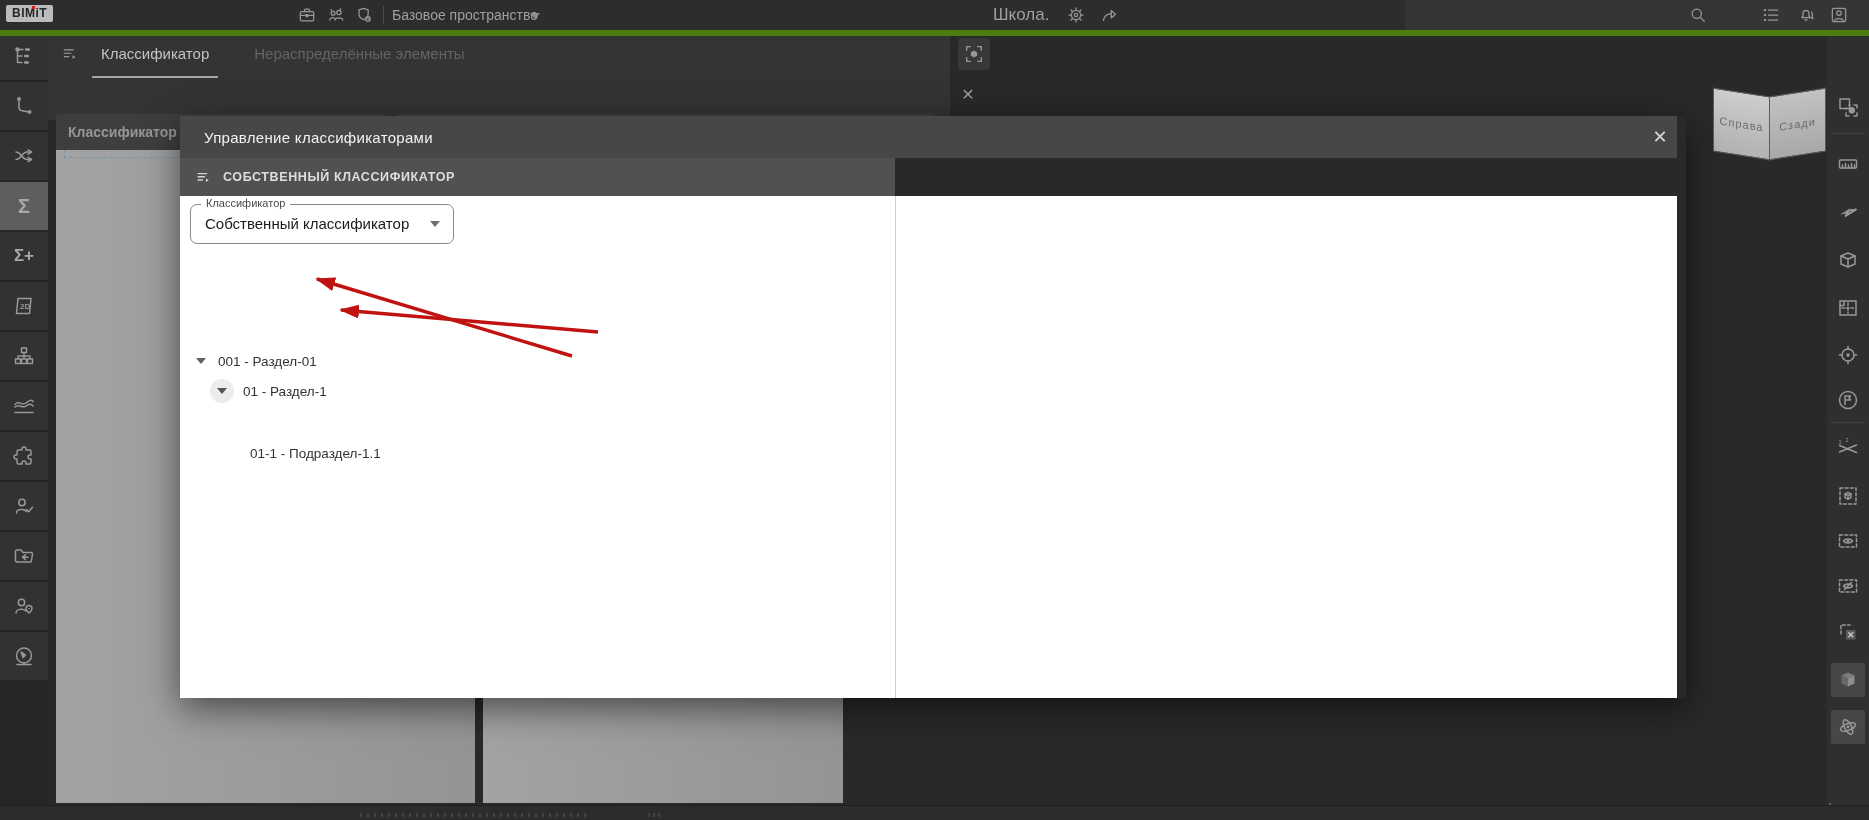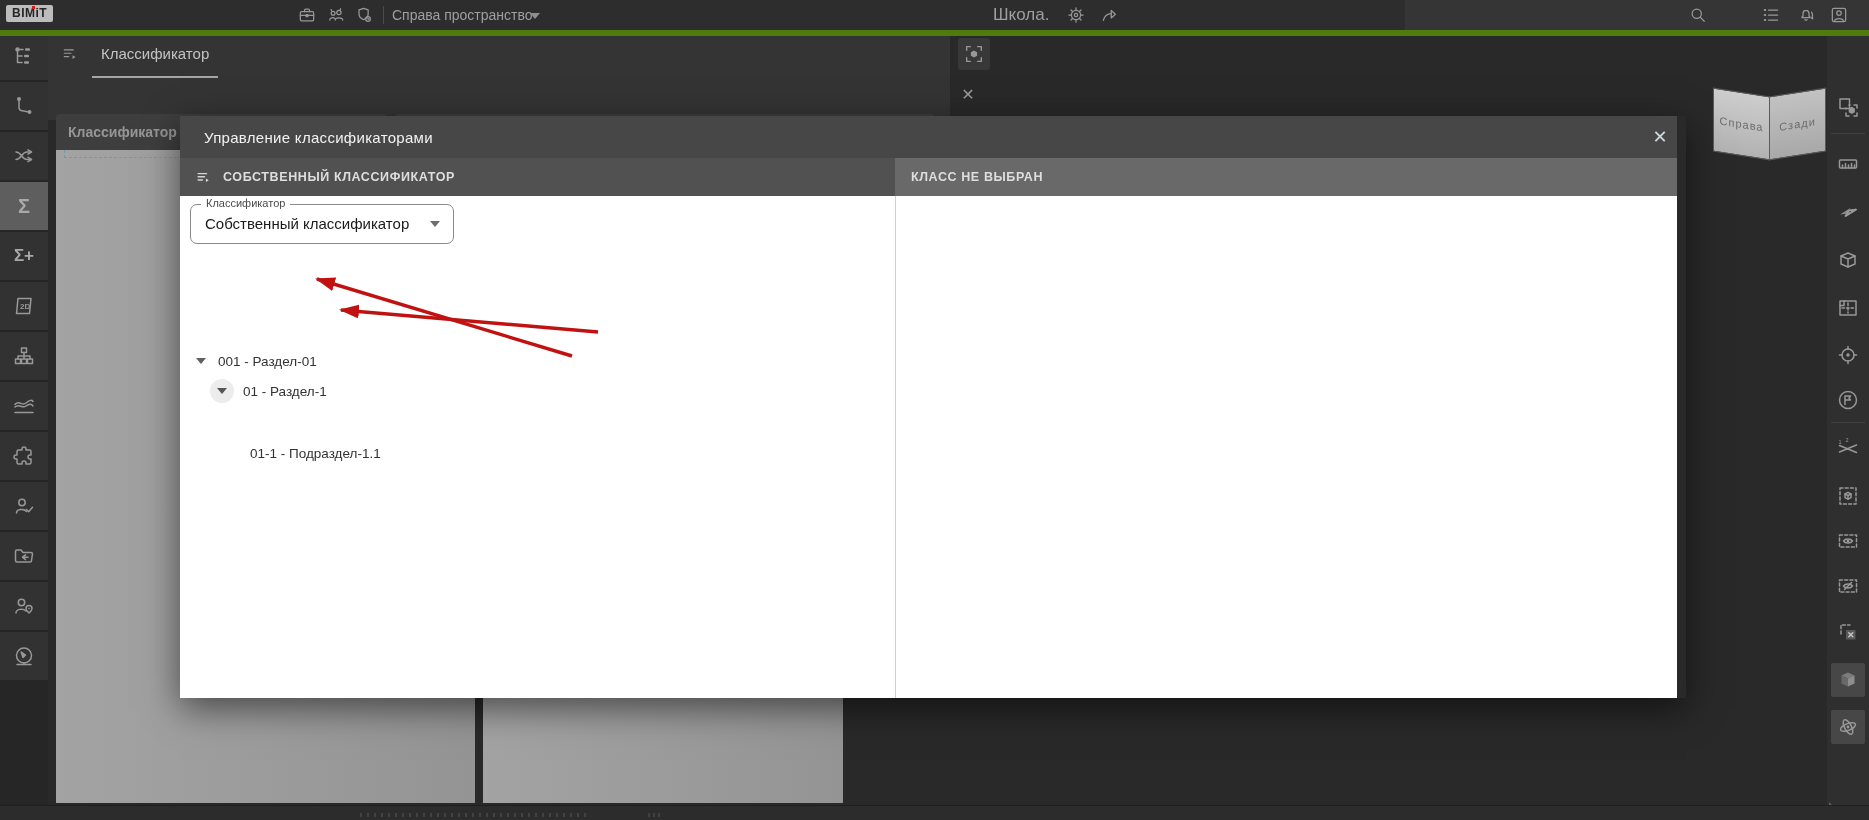--- a/index.html
+++ b/index.html
@@ -128,21 +128,21 @@
       </svg>
   </div>
   <div class="abs tb-ico" style="left:354px;">
     <svg width="20" height="20" viewBox="0 0 24 24" class="ico">
         <path d="M11.5 4l5.5 1.8v4.7c0 3.7-2.7 6-5.5 7-2.8-1-5.5-3.3-5.5-7V5.8z"></path>
         <circle cx="16.8" cy="16.8" r="2.8"></circle>
         <path d="M16.8 15.6v1.3h1.2"></path>
       </svg>
   </div>
   <div class="abs tb-divider"></div>
-  <div class="abs ws-label">Справа пространство</div>
+  <div class="abs ws-label">Базовое пространство</div>
   <div class="abs caret" style="left:530px;top:13px;"></div>
 
   <div class="abs proj-title">Школа.</div>
   <div class="abs tb-ico" style="left:1066px;">
     <svg width="20" height="20" viewBox="0 0 24 24" class="ico">
         <circle cx="12" cy="12" r="5.5"></circle>
         <circle cx="12" cy="12" r="2"></circle>
         <path d="M12 3.5v3M12 17.5v3M3.5 12h3M17.5 12h3M6 6l2.1 2.1M15.9 15.9L18 18M6 18l2.1-2.1M15.9 8.1L18 6"></path>
       </svg>
   </div>
@@ -270,20 +270,21 @@
 
 <div class="abs panel-chrome">
   <div class="tabs-row">
     <span class="sort-ico">
       <svg width="18" height="18" viewBox="0 0 24 24" class="ico">
           <path d="M3 6.5h12M3 11h9M3 15.5h6"></path>
           <path d="M14 13.5l4 2.5-4 2.5z" style="fill:#989898;stroke:none"></path>
         </svg>
     </span>
     <span class="tab active">Классификатор</span>
+    <span class="tab">Нераспределённые элементы</span>
   </div>
   <div class="abs panel-close">✕</div>
   <div class="abs dd-box" style="left:8px;width:331px;">
     <span class="dd-label">Классификатор</span>
     <span class="caret dd-caret"></span>
   </div>
   <div class="abs dd-box" style="left:347px;width:540px;">
     <span class="dd-label">Правило не выбрано</span>
     <span class="caret dd-caret"></span>
   </div>
@@ -433,23 +434,20 @@
   <div class="abs modal-close">✕</div>
 
   <div class="abs mhdr-left">
     <span style="margin-left:16px;margin-right:10px;">
       <svg width="17" height="17" viewBox="0 0 24 24" style="stroke:#d5d5d5;fill:none;stroke-width:2;stroke-linecap:round">
           <path d="M3 6.5h12M3 11h9M3 15.5h6"></path>
           <path d="M14 13.5l4 2.5-4 2.5z" style="fill:#d5d5d5;stroke:none"></path>
         </svg>
     </span>
     <span class="mhdr-text">СОБСТВЕННЫЙ КЛАССИФИКАТОР</span>
-  </div>
-  <div class="abs mhdr-right">
-    <span class="mhdr-text" style="margin-left:16px;">КЛАСС НЕ ВЫБРАН</span>
   </div>
 
   <div class="abs mcontent">
 
     <div class="msel">
       <span class="msel-label">Классификатор</span>
       <span class="msel-value">Собственный классификатор</span>
       <span class="caret msel-caret"></span>
     </div>
 

